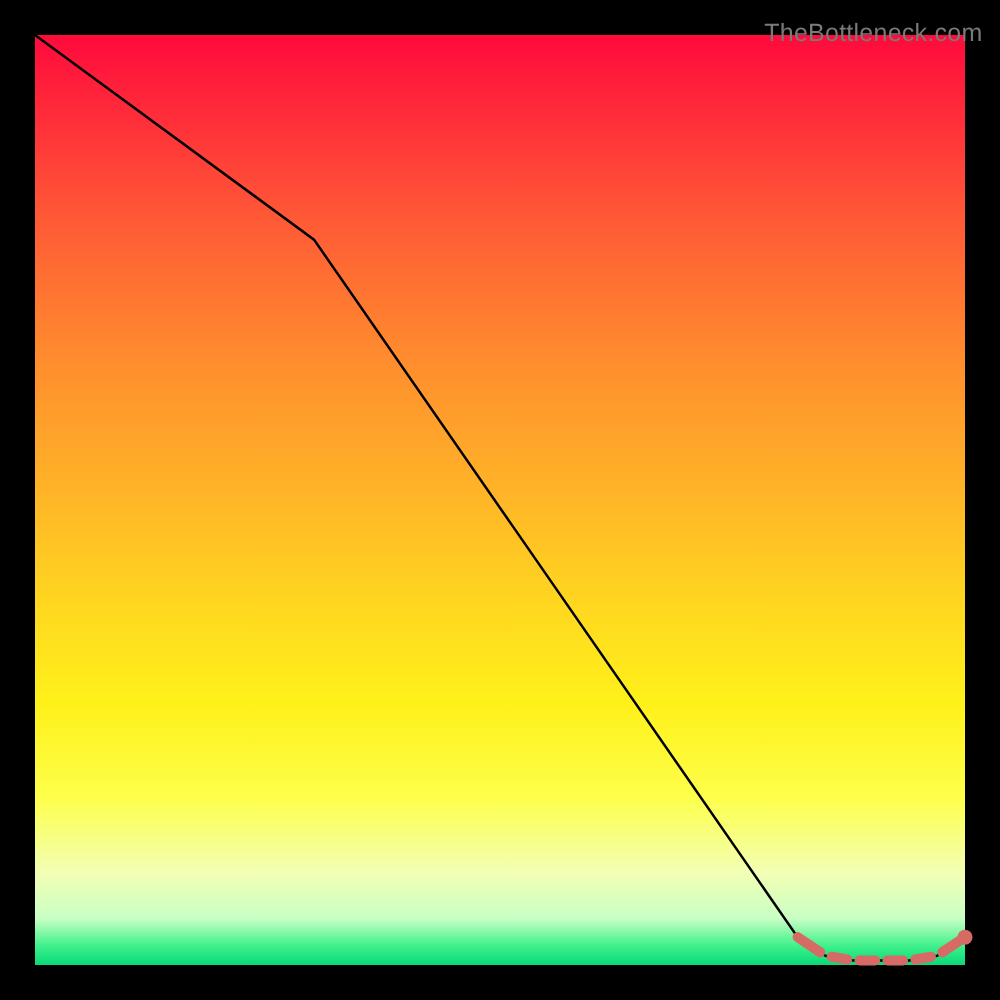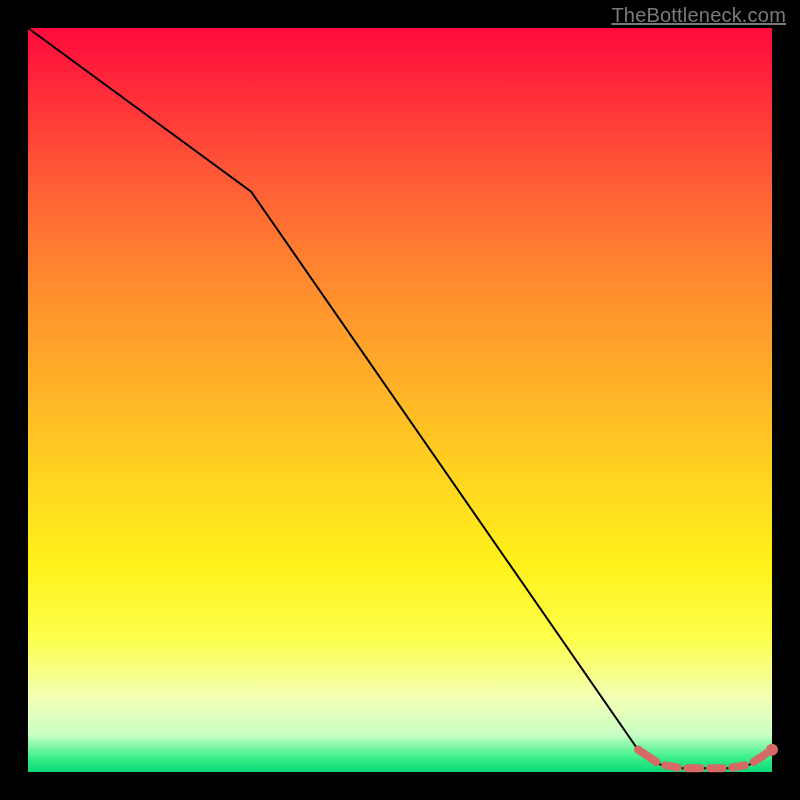--- a/index.html
+++ b/index.html
@@ -10,28 +10,27 @@
     background: #000;
     overflow: hidden;
   }
   .container {
     position: relative;
     width: 800px;
     height: 800px;
   }
   .watermark {
     position: absolute;
-    top: 4px;
+    top: 16px;
     right: 14px;
     font-family: Arial, Helvetica, sans-serif;
     font-size: 20px;
     color: #7a7a7a;
     letter-spacing: 0.2px;
     z-index: 20;
-    text-decoration: underline;
   }
   .plot {
     position: absolute;
     left: 28px;
     top: 28px;
     width: 744px;
     height: 744px;
     
     background: linear-gradient(
       to bottom,

